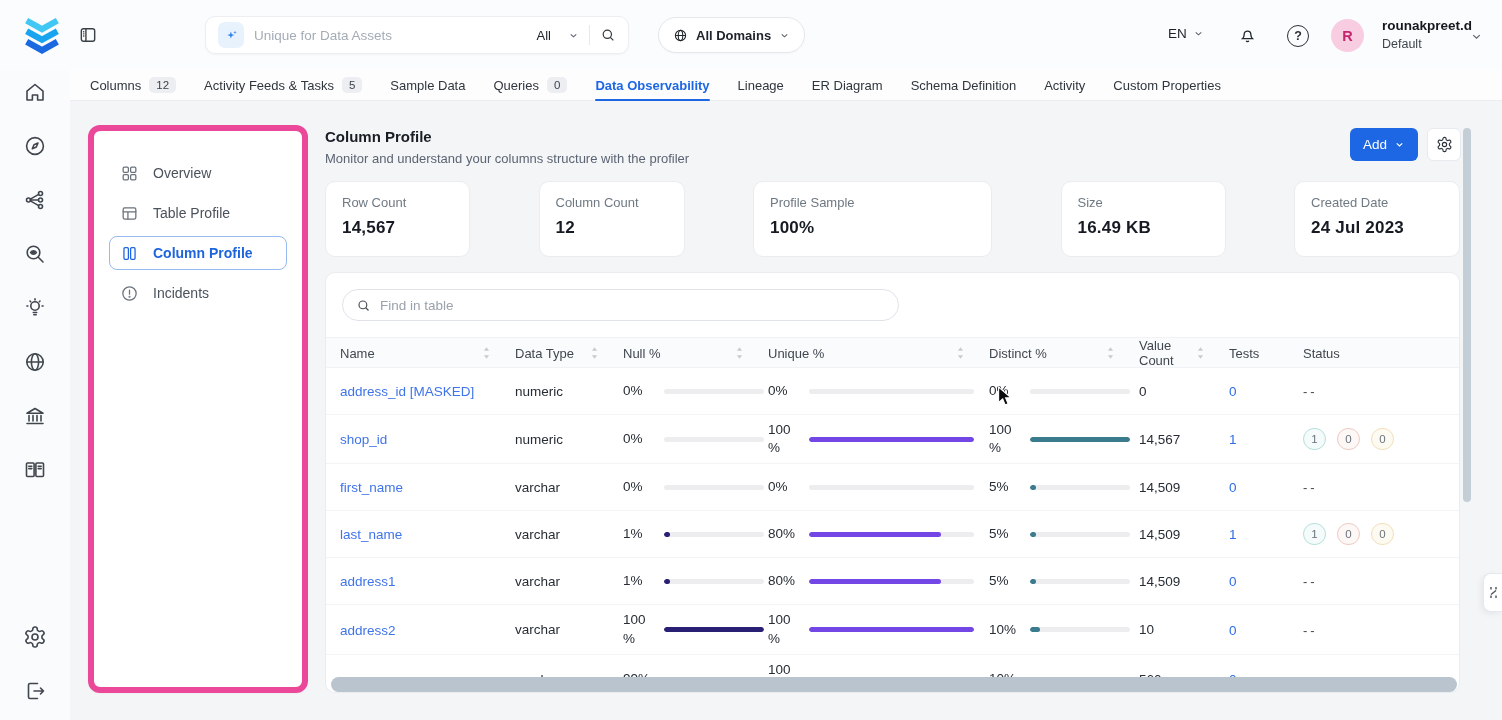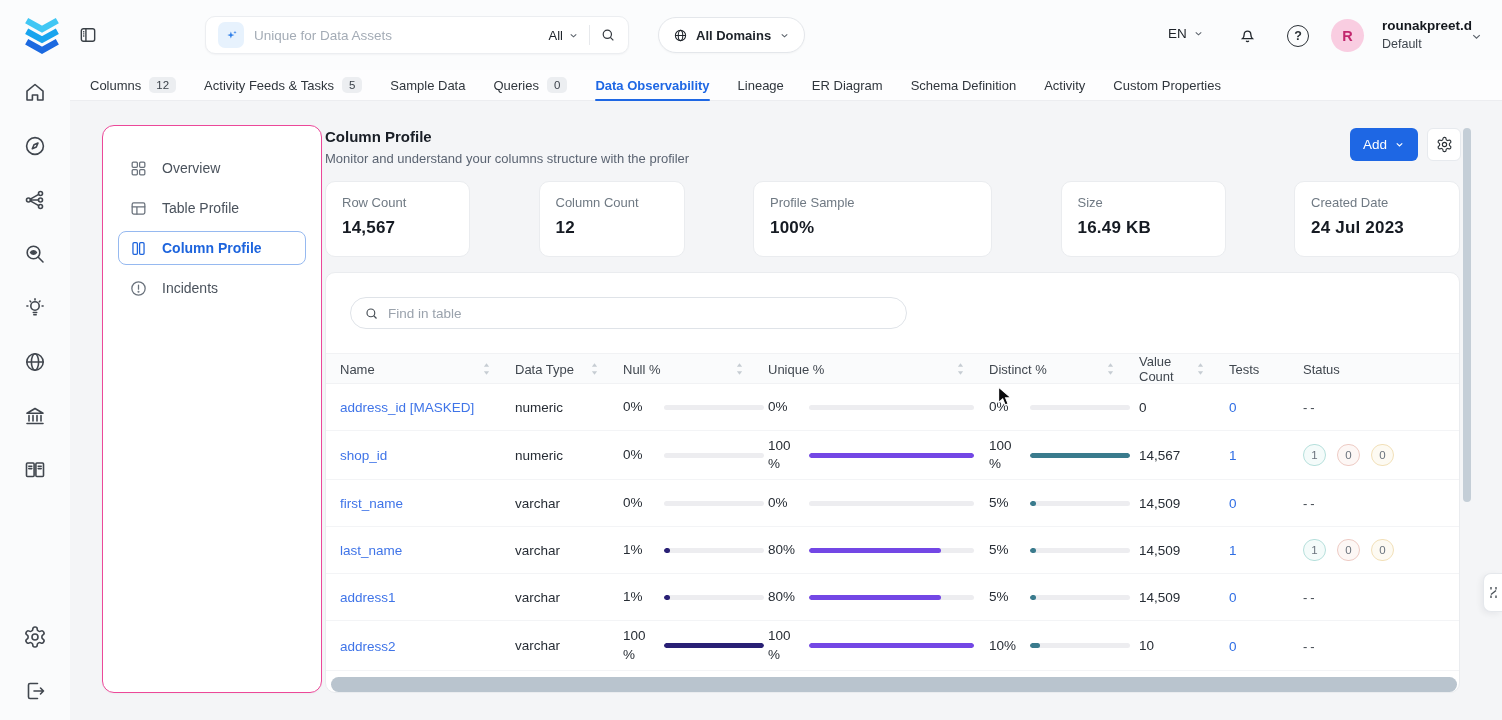--- a/index.html
+++ b/index.html
@@ -9,21 +9,21 @@
   .icon svg{width:100%;height:100%}
 
   
   .topbar{position:absolute;left:0;top:0;width:1502px;height:70px;background:#fbfcfd;z-index:5}
   .logo{position:absolute;left:19px;top:12px;width:46px;height:46px}
   .panel-toggle{position:absolute;left:78px;top:25px;width:20px;height:20px;color:#3a4047;cursor:pointer}
   .searchbar{position:absolute;left:205px;top:16px;width:424px;height:38px;background:#fff;border:1px solid #eceef1;border-radius:10px;box-shadow:0 1px 2px rgba(16,24,40,.04);display:flex;align-items:center;gap:10px;padding:0 12px}
   .sparkle-box{width:26px;height:26px;border-radius:7px;background:#e7f2fd;color:#2f7fe8;display:flex;align-items:center;justify-content:center;flex:none}
   .sparkle-box .icon{width:15px;height:15px}
   .search-ph{flex:1;font-size:13.5px;color:#a4acb6;white-space:nowrap;overflow:hidden}
-  .scope{display:flex;align-items:center;gap:5px;font-size:13px;color:#20252c;cursor:pointer}
+  .scope{display:flex;align-items:center;gap:17px;font-size:13px;color:#20252c;cursor:pointer}
   .chev-sm{width:11px;height:11px;color:#5b626b}
   .sb-div{width:1px;height:20px;background:#e7e9ec}
   .sb-mag{width:16px;height:16px;color:#34393f;cursor:pointer}
   .domains-btn{position:absolute;left:658px;top:17px;height:36px;display:flex;align-items:center;gap:8px;background:#fff;border:1px solid #e4e7eb;border-radius:18px;padding:0 14px;font-size:13px;font-weight:700;color:#20252c;box-shadow:0 1px 2px rgba(16,24,40,.03);cursor:pointer;font-family:inherit}
   .domains-btn .globe{width:15px;height:15px;color:#20252c}
   .lang{position:absolute;left:1168px;top:26px;display:flex;align-items:center;gap:6px;font-size:13.5px;color:#1d2228;cursor:pointer}
   .bell{position:absolute;left:1238px;top:25px;width:19px;height:21px;color:#23282e;cursor:pointer}
   .help{position:absolute;left:1287px;top:25px;width:22px;height:22px;border-radius:50%;border:1.6px solid #2a3036;color:#2a3036;font-size:12.5px;font-weight:700;display:flex;align-items:center;justify-content:center;cursor:pointer}
   .avatar{position:absolute;left:1331px;top:19px;width:33px;height:33px;border-radius:50%;background:#f9cde1;color:#c2266d;font-size:14.5px;font-weight:700;display:flex;align-items:center;justify-content:center;cursor:pointer}
   .userinfo{position:absolute;left:1382px;top:19px;line-height:1}
@@ -38,21 +38,21 @@
   .tab.active::after{content:"";position:absolute;left:0;right:0;bottom:-1px;height:2px;background:#1e67e4;border-radius:1px}
   .tab .badge{background:#eceef1;border-radius:5px;padding:2px 7px;font-size:11.5px;color:#3c434b}
 
   
   .rail{position:absolute;left:0;top:70px;bottom:0;width:70px;background:#fafbfc;display:flex;flex-direction:column;align-items:center;padding:10px 0 17px;z-index:3}
   .rail-top,.rail-bottom{display:flex;flex-direction:column;gap:30px}
   .rail-bottom{margin-top:auto}
   .rail-btn{width:24px;height:24px;color:#40464e;cursor:pointer}
 
   
-  .subnav{position:absolute;left:102px;top:125px;width:220px;height:568px;background:#fff;border:1px solid #ec4899;border-radius:12px;box-shadow:0 1px 2px rgba(16,24,40,.03);padding-top:22px;z-index:2}
+  .subnav{position:absolute;left:88px;top:125px;width:220px;height:568px;background:#fff;border:6px solid #ec4899;border-radius:12px;box-shadow:0 1px 2px rgba(16,24,40,.03);padding-top:22px;z-index:2}
   .snav-item{height:40px;display:flex;align-items:center;gap:14px;padding-left:26px;font-size:14px;color:#4a525c;cursor:pointer}
   .snav-item .icon{width:19px;height:19px;color:#6a727c;flex:none}
   .snav-item.active{height:34px;margin:3px 15px;border:1px solid #96b9f0;border-radius:8px;padding-left:10px;color:#1d64dd;font-weight:700;background:#fff}
   .snav-item.active .icon{color:#1d64dd}
 
   
   .page-title{position:absolute;left:325px;top:128px;font-size:15px;font-weight:700;color:#191e26;z-index:2}
   .page-sub{position:absolute;left:325px;top:151px;font-size:13px;color:#5b6472;z-index:2}
   .add-btn{position:absolute;left:1350px;top:128px;width:68px;height:33px;background:#1e67e4;color:#fff;border:none;border-radius:6px;font-size:13.5px;font-family:inherit;display:flex;align-items:center;justify-content:center;gap:7px;cursor:pointer;z-index:2}
   .add-btn .chev-sm{color:#fff}
@@ -61,21 +61,21 @@
 
   
   .stats{position:absolute;left:325px;top:181px;width:1135px;display:flex;justify-content:space-between;z-index:2}
   .stat{background:#fff;border:1px solid #eaecef;border-radius:10px;height:76px;padding:13px 16px}
   .stat:nth-child(1){width:145px}.stat:nth-child(2){width:146px}.stat:nth-child(3){width:239px}.stat:nth-child(4){width:165px}.stat:nth-child(5){width:166px}
   .stat .lbl{font-size:13px;color:#6f7983}
   .stat .val{margin-top:8px;font-size:17px;font-weight:700;color:#161b23;letter-spacing:.2px}
 
   
   .tablecard{position:absolute;left:325px;top:272px;width:1135px;height:421px;background:#fff;border:1px solid #eaecef;border-radius:10px;overflow:hidden;z-index:2}
-  .find{margin:24px;width:557px;height:32px;border:1px solid #dfe3e8;border-radius:16px;display:flex;align-items:center;gap:9px;padding:0 13px;cursor:text}
+  .find{margin:16px;width:557px;height:32px;border:1px solid #dfe3e8;border-radius:16px;display:flex;align-items:center;gap:9px;padding:0 13px;cursor:text}
   .find .icon{width:15px;height:15px;color:#4a5158;flex:none}
   .find .ph{font-size:13.5px;color:#9aa2ac}
   .thead,.tr{display:grid;grid-template-columns:175px 108px 145px 221px 150px 90px 74px 1fr;align-items:center;padding-left:14px}
   .thead{height:31px;margin-top:15px;background:#fafbfc;border-top:1px solid #f1f2f4;border-bottom:1px solid #f1f2f4}
   .th{display:flex;align-items:center;justify-content:space-between;padding-right:24px;font-size:13px;color:#40474f;cursor:pointer}
   .th.nosort{justify-content:flex-start;cursor:default}
   .sorticon{width:9px;height:14px;flex:none}
   .tr{min-height:47px;border-bottom:1px solid #f3f4f6;padding-top:6px;padding-bottom:6px}
   .cname a{color:#3f74e8;font-size:13.5px;text-decoration:none;cursor:pointer}
   .dtype{font-size:13.5px;color:#272d35}

